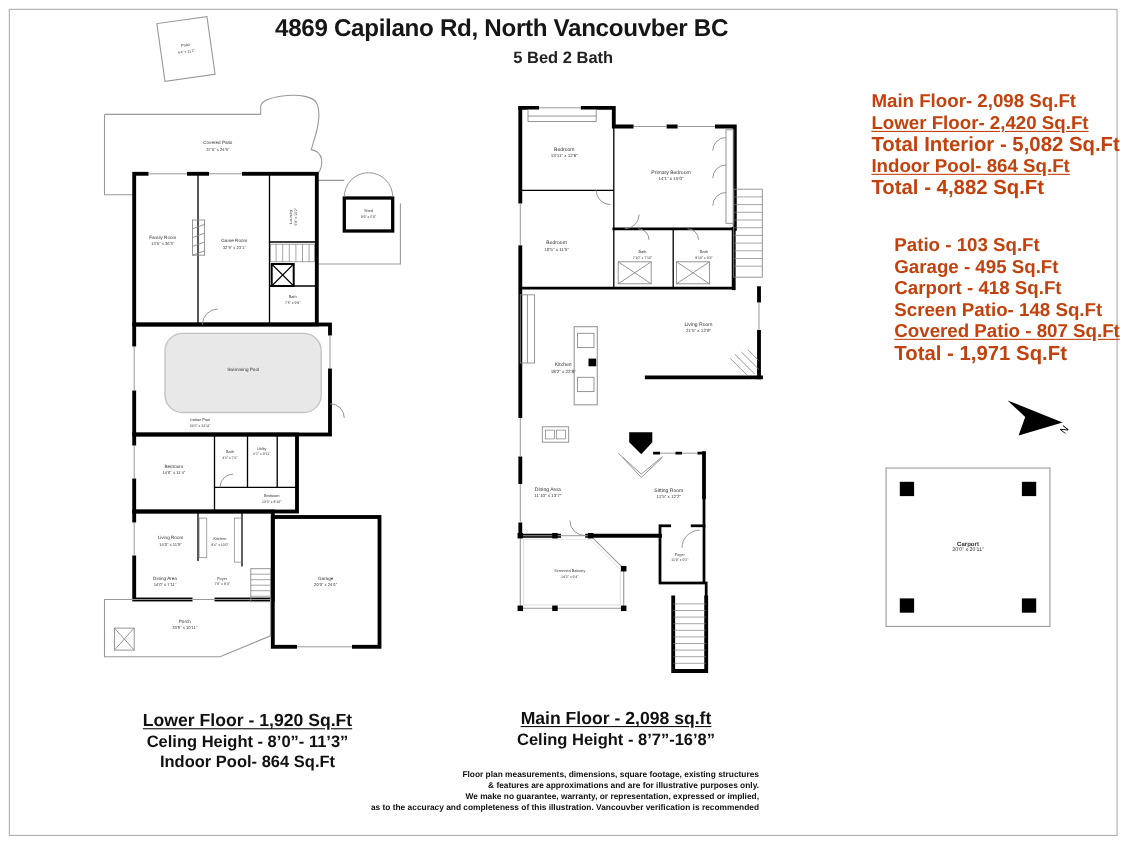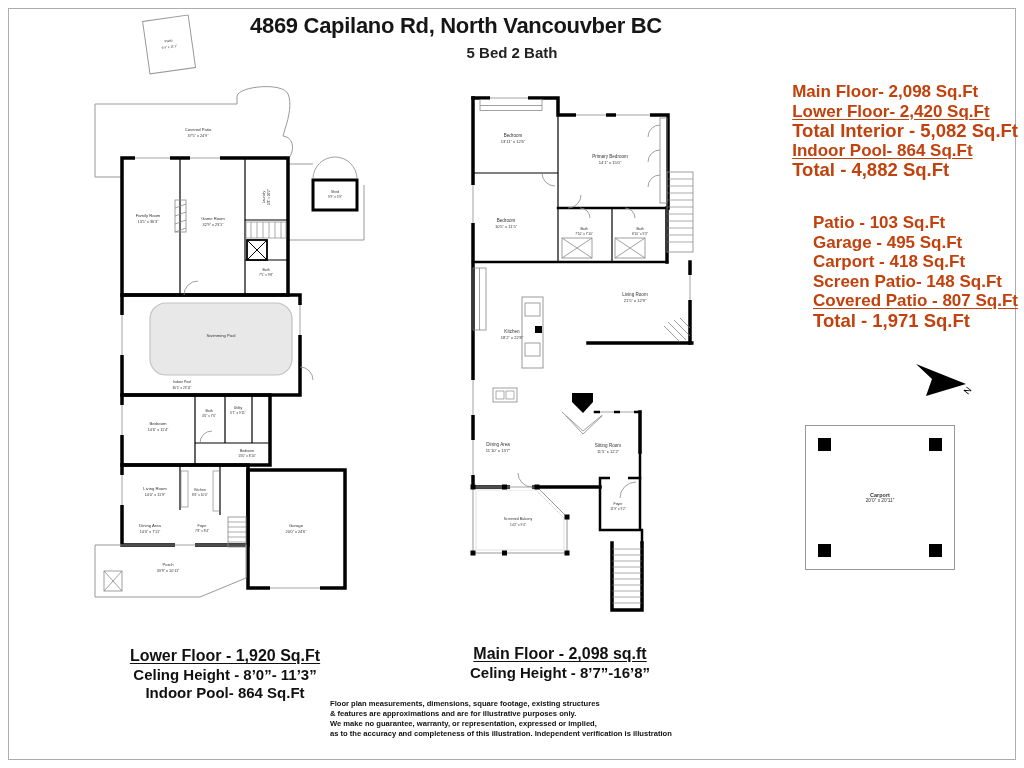--- a/index.html
+++ b/index.html
@@ -20,21 +20,21 @@
   .sum .ul{text-decoration:underline;text-underline-offset:2px;}
   .sum-interior{top:82px;}
   .sum-exterior{top:213px;margin-left:21px;}
   
   .cap{position:absolute;text-align:center;font-weight:700;color:#111;margin-top:43px;}
   .cap .l1{font-size:16px;text-decoration:underline;text-underline-offset:2px;line-height:20px;white-space:nowrap;}
   .cap .l2{font-size:15px;line-height:18px;white-space:nowrap;}
   .cap-lower{left:100px;top:603px;width:250px;}
   .cap-main{left:445px;top:601px;width:230px;}
   
-  .disclaimer{position:absolute;left:330px;top:699px;width:360px;text-align:left;
+  .disclaimer{position:absolute;left:330px;top:699px;width:360px;text-align:right;
     font-size:7.6px;font-weight:700;line-height:10px;color:#111;}
   
   .carport{position:absolute;left:805px;top:425px;width:148px;height:143px;border:1px solid #999;background:#fff;}
   .carport .post{position:absolute;width:13px;height:13px;background:#000;}
   .carport .p1{left:12px;top:12px;}  .carport .p2{right:12px;top:12px;}
   .carport .p3{left:12px;bottom:12px;} .carport .p4{right:12px;bottom:12px;}
   .carport .clabel{position:absolute;left:0;top:0;width:100%;height:100%;
     display:flex;flex-direction:column;align-items:center;justify-content:center;color:#333;}
   .carport .cn{font-size:5.5px;font-weight:700;}
   .carport .cd{font-size:4.8px;}
@@ -412,14 +412,14 @@
 </div>
 <div class="cap cap-main">
   <div class="l1">Main Floor - 2,098 sq.ft</div>
   <div class="l2">Celing Height - 8’7”-16’8”</div>
 </div>
 
 <div class="disclaimer">
   <div>Floor plan measurements, dimensions, square footage, existing structures</div>
   <div>&amp; features are approximations and are for illustrative purposes only.</div>
   <div>We make no guarantee, warranty, or representation, expressed or implied,</div>
-  <div>as to the accuracy and completeness of this illustration. Independent verification is illustration</div>
+  <div>as to the accuracy and completeness of this illustration. Vancouvber verification is recommended</div>
 </div>
 
 </body></html>

